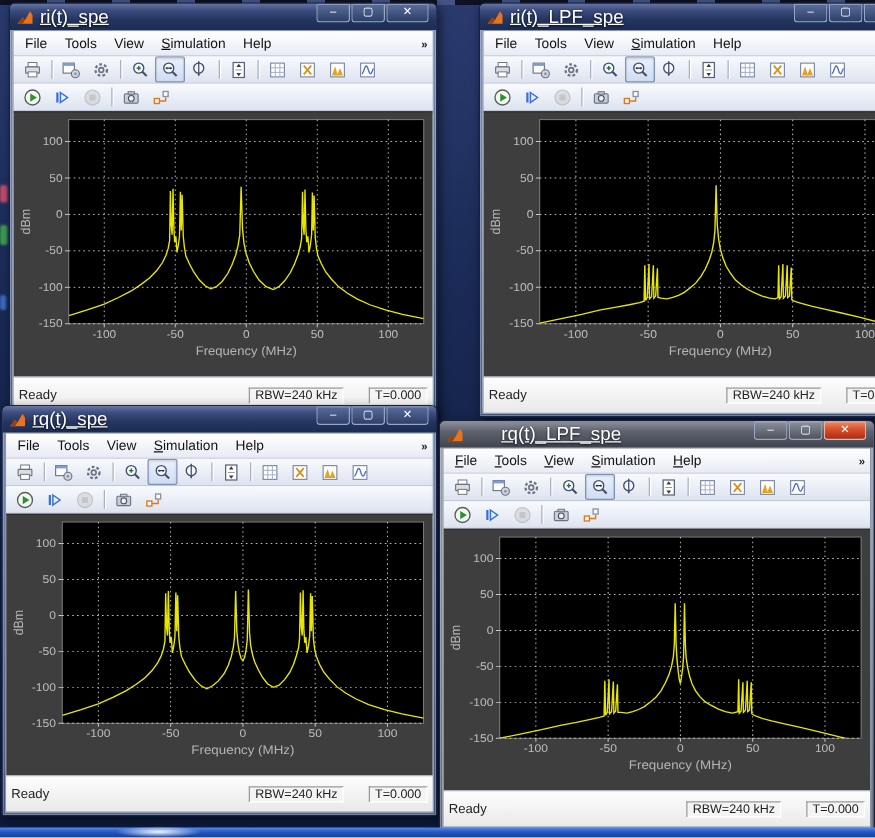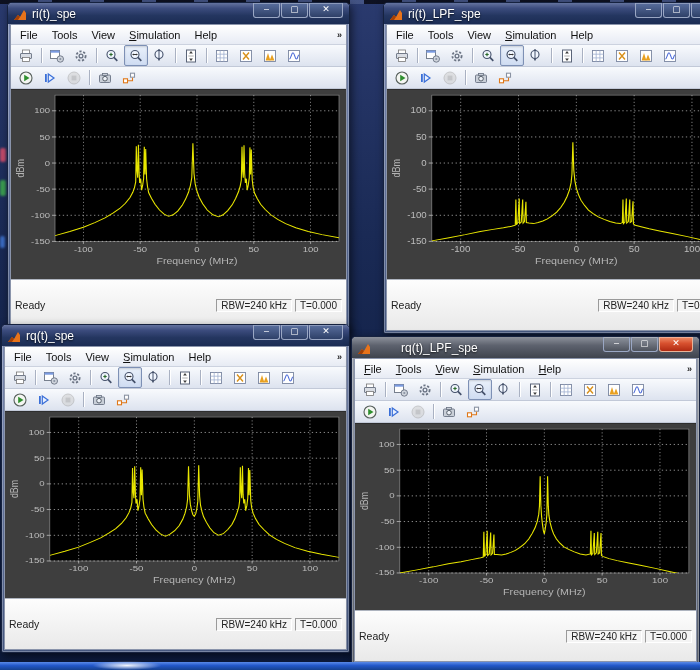--- a/index.html
+++ b/index.html
@@ -12,43 +12,43 @@
 
   .window{position:absolute;border:1px solid #16223f;border-radius:5px 5px 2px 2px;background:linear-gradient(180deg,#7d8cb4,#45577f);box-shadow:inset 0 0 0 1px rgba(255,255,255,.28),2px 3px 8px rgba(0,0,0,.55);display:flex;flex-direction:column;}
   .window.active{background:linear-gradient(180deg,#9aa0ac,#565c68);}
   .w0{left:7px;top:2px;width:341px;height:330px;}
   .w1{left:351px;top:2px;width:347px;height:330px;margin-left:32px;}
   .w2{left:1px;top:324px;width:347px;height:327px;}
   .w3{left:351px;top:336px;width:347px;height:327px;}
 
   .titlebar{position:relative;height:21px;flex:0 0 21px;display:flex;align-items:center;padding:0 6px;border-radius:4px 4px 0 0;background:linear-gradient(180deg,#64739f 0%,#3c4c7e 25%,#243660 60%,#1b2c54 100%);}
   .window.active .titlebar{background:linear-gradient(180deg,#8d919b 0%,#5d626e 40%,#3f444e 100%);gap:25px;}
-  .title{color:#fff;font-size:12px;margin-left:5px;text-shadow:0 1px 2px rgba(0,0,0,.8);white-space:nowrap;}
+  .title{color:#fff;font-size:15px;margin-left:5px;text-shadow:0 1px 2px rgba(0,0,0,.8);white-space:nowrap;text-decoration:underline;}
   .appicon{width:13px;height:12px;display:inline-block;flex:0 0 13px;}
   .winbtns{position:absolute;top:0;right:6px;display:flex;gap:1px;}
   .wbtn{width:25px;height:14px;border:1px solid #9aa7c4;border-top:none;border-radius:0 0 3px 3px;background:linear-gradient(180deg,#5a6f9e,#2e4068);color:#fff;font-size:9px;line-height:13px;text-align:center;box-shadow:inset 0 1px 0 rgba(255,255,255,.3);}
   .wbtn.close{width:32px;}
   .window.active .wbtn{background:linear-gradient(180deg,#8d939e,#4e535d);}
   .window.active .wbtn.close{background:linear-gradient(180deg,#f0906a 0%,#d8512f 45%,#b02a12 100%);border-color:#e8b49a;}
 
   .winbody{flex:1;display:flex;flex-direction:column;margin:0 2px 2px;border:1px solid #8a94ab;background:#eef1f7;min-height:0;}
   .menubar{flex:0 0 19px;display:flex;align-items:center;background:linear-gradient(180deg,#ffffff,#e7ebf4);border-bottom:1px solid #ccd2df;font-size:11px;color:#111;padding:0 2px;position:relative;}
   .mitem{padding:1px 7px;cursor:default;}
   .chev{position:absolute;right:4px;font-size:9px;color:#222;font-weight:bold;}
   .toolbar{flex:0 0 21px;display:flex;align-items:center;background:linear-gradient(180deg,#f8fafd,#dde3ef);border-bottom:1px solid #c2c9d8;padding:0 3px;}
   .tbtn{width:22px;height:19px;display:inline-flex;align-items:center;justify-content:center;border:1px solid transparent;border-radius:2px;}
   .tbtn.selected{border-color:#7d90b5;background:linear-gradient(180deg,#eaf1fb,#cfdcf2);box-shadow:inset 0 1px 2px rgba(0,0,0,.15);}
   .tbtn.disabled{opacity:.55;}
   .sep{width:1px;height:15px;background:#a9b1c2;margin:0 3px;box-shadow:1px 0 0 #fff;}
 
   .plot{flex:1;background:#3e3e3e;border-top:1px solid #2e2e2e;min-height:0;position:relative;}
   .plot svg{display:block;width:100%;height:100%;}
 
-  .statusbar{flex:0 0 18px;display:flex;align-items:center;justify-content:space-between;background:linear-gradient(180deg,#fdfdfd,#e9e9e9);border-top:1px solid #aeb4bf;padding:16px 4px;font-size:10.5px;color:#222;}
-  .sboxes{display:flex;}
+  .statusbar{flex:0 0 18px;display:flex;align-items:center;justify-content:space-between;background:linear-gradient(180deg,#fdfdfd,#e9e9e9);border-top:1px solid #aeb4bf;padding:5px 4px;font-size:10.5px;color:#222;}
+  .sboxes{display:flex;gap:17px;}
   .sbox{border:1px solid;border-color:#9a9a9a #ffffff #ffffff #9a9a9a;background:#f4f4f4;padding:0px 4px;margin-left:3px;font-size:10px;white-space:nowrap;}
   u{text-decoration:underline;}
 </style>
 </head>
 <body>
 
 <div id="screen">
   <div class="thumbstrip"></div>
   <div class="speck" style="left:0;top:148px;width:6px;height:14px;background:#c04a6a;"></div>
   <div class="speck" style="left:0;top:180px;width:6px;height:16px;background:#3a9a50;"></div>

